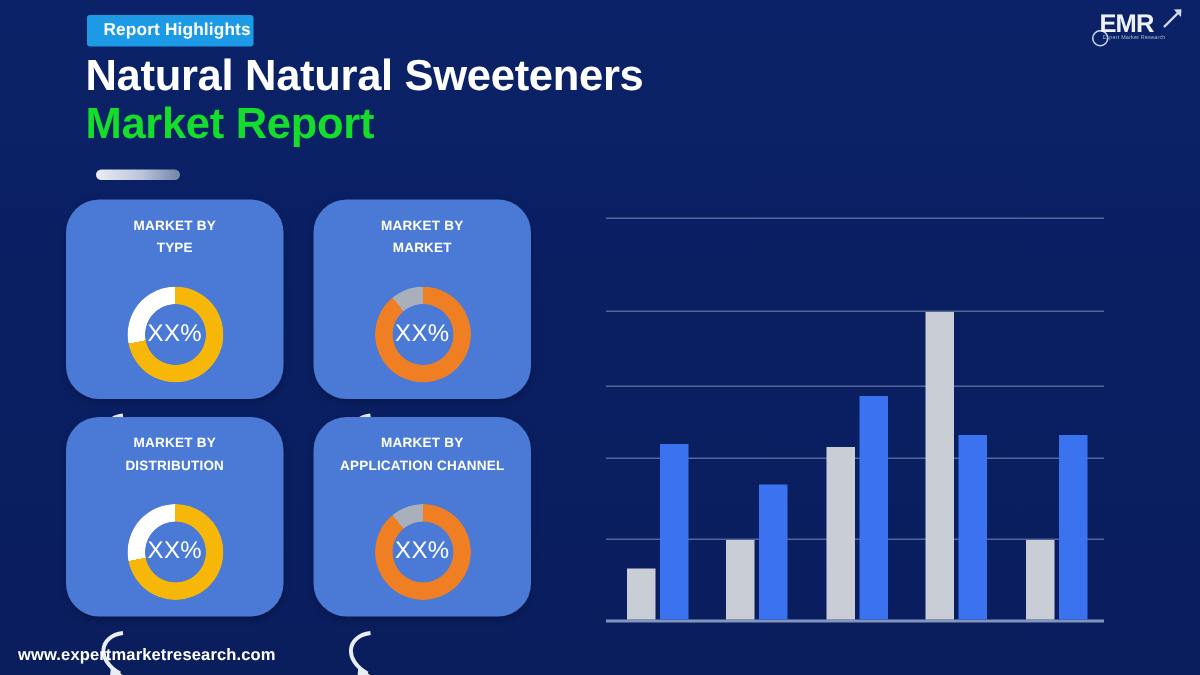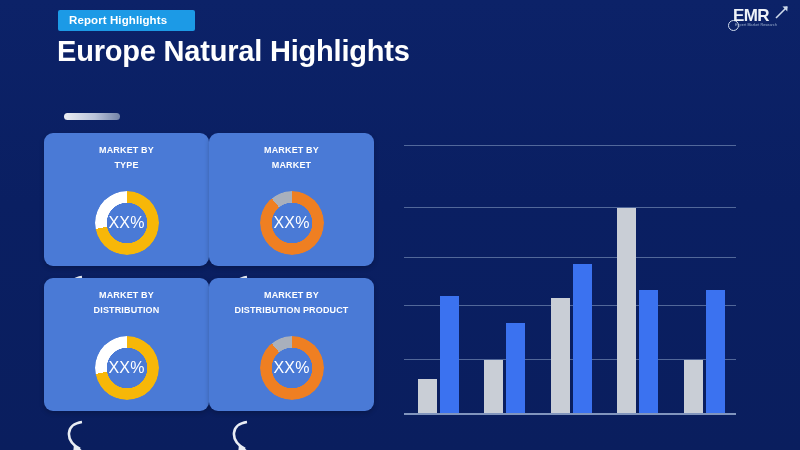--- a/index.html
+++ b/index.html
@@ -13,21 +13,21 @@
   #page{
     position:absolute;inset:0;
     background:linear-gradient(180deg,#0c2268 0%,#0a1f62 45%,#0a1e5e 100%);
   }
 
   
   .badge{
     position:absolute;left:58px;top:10px;
     background:#1c9ae6;color:#ffffff;
     font-size:11.5px;font-weight:bold;
-    padding:4px 28px 5px 11px;border-radius:2px;
+    padding:4px 2px 5px 11px;border-radius:2px;
     letter-spacing:.1px;white-space:nowrap;
   }
   .title-wrap{position:absolute;left:57px;top:36px;}
   .title-l1{
     font-size:29px;font-weight:bold;color:#ffffff;
     line-height:1.08;letter-spacing:-.2px;white-space:nowrap;
   }
   .title-l2{
     font-size:29px;font-weight:bold;color:#14dd2c;
     line-height:1.12;letter-spacing:-.2px;white-space:nowrap;
@@ -57,23 +57,22 @@
   .logo-ring{
     position:absolute;left:0px;top:16px;
     width:9px;height:9px;border:1.4px solid #cfdbec;border-radius:50%;
   }
   .logo-arrow{position:absolute;right:2px;top:0px;}
 
   
   .cards{position:absolute;left:44px;top:133px;width:330px;height:285px;}
   .card{
     position:absolute;width:145px;height:133px;
-    background:#4a7ad6;border-radius:9px;
+    background:#4a7ad6;border-radius:22px;
     box-shadow:0 2px 5px rgba(0,0,0,.22);
-    padding-left:20px;
   }
   .card.c0{left:0px;  top:0px;}
   .card.c1{left:165px;top:0px;}
   .card.c2{left:0px;  top:145px;}
   .card.c3{left:165px;top:145px;}
   .card-title{
     position:absolute;left:4px;right:4px;top:10px;
     text-align:center;color:#ffffff;
     font-size:9px;font-weight:bold;line-height:1.65;
     letter-spacing:.15px;
@@ -125,21 +124,22 @@
   }
 </style>
 </head>
 <body>
 
 <div id="page">
 
   <div class="badge">Report Highlights</div>
 
   <div class="title-wrap">
-    <div class="title-l1">Europe Natural Highlights</div>
+    <div class="title-l1">Natural Natural Sweeteners</div>
+    <div class="title-l2">Market Report</div>
   </div>
   <div class="title-rule"></div>
 
   <div class="logo">
     <div class="logo-ring"></div>
     <div class="logo-text">EMR</div>
     <div class="logo-sub">Expert Market Research</div>
     <svg class="logo-arrow" width="16" height="16" viewBox="0 0 16 16">
       <path d="M2 14 L13 3" stroke="#cfdbec" stroke-width="1.6" fill="none"></path>
       <path d="M8.5 2.4 L13.6 2.2 L13.3 7.4 Z" fill="#cfdbec"></path>
@@ -194,21 +194,21 @@
       </div>
       <div class="donut-wrap">
         <div class="donut" style="background: conic-gradient(rgb(247, 183, 8) 0deg, rgb(247, 183, 8) 259.2deg, rgb(255, 255, 255) 259.2deg, rgb(255, 255, 255) 360deg);"></div>
         <div class="donut-label">XX%</div>
       </div>
     </div>
 
     <div class="card c3">
       <div class="card-title">
         <span>MARKET BY</span><br>
-        <span>DISTRIBUTION PRODUCT</span>
+        <span>APPLICATION CHANNEL</span>
       </div>
       <div class="donut-wrap">
         <div class="donut" style="background: conic-gradient(rgb(239, 127, 34) 0deg, rgb(239, 127, 34) 320.4deg, rgb(169, 176, 188) 320.4deg, rgb(169, 176, 188) 360deg);"></div>
         <div class="donut-label">XX%</div>
       </div>
     </div>
   </div>
 
   <div class="chart" id="chart">
     <div class="axis-line"></div>
@@ -222,13 +222,14 @@
       <div class="bar gray" style="left: 80.4px; height: 53.48px; background: rgb(201, 206, 214);"></div>
       <div class="bar blue" style="left: 102.4px; height: 90.916px; background: rgb(59, 114, 240);"></div>
       <div class="bar gray" style="left: 146.8px; height: 114.982px; background: rgb(201, 206, 214);"></div>
       <div class="bar blue" style="left: 168.8px; height: 149.744px; background: rgb(59, 114, 240);"></div>
       <div class="bar gray" style="left: 213.2px; height: 205.898px; background: rgb(201, 206, 214);"></div>
       <div class="bar blue" style="left: 235.2px; height: 123.004px; background: rgb(59, 114, 240);"></div>
       <div class="bar gray" style="left: 279.6px; height: 53.48px; background: rgb(201, 206, 214);"></div>
       <div class="bar blue" style="left: 301.6px; height: 123.004px; background: rgb(59, 114, 240);"></div>
     </div>
 
+  <div class="footer">www.expertmarketresearch.com</div>
 </div>
 
 </body></html>

